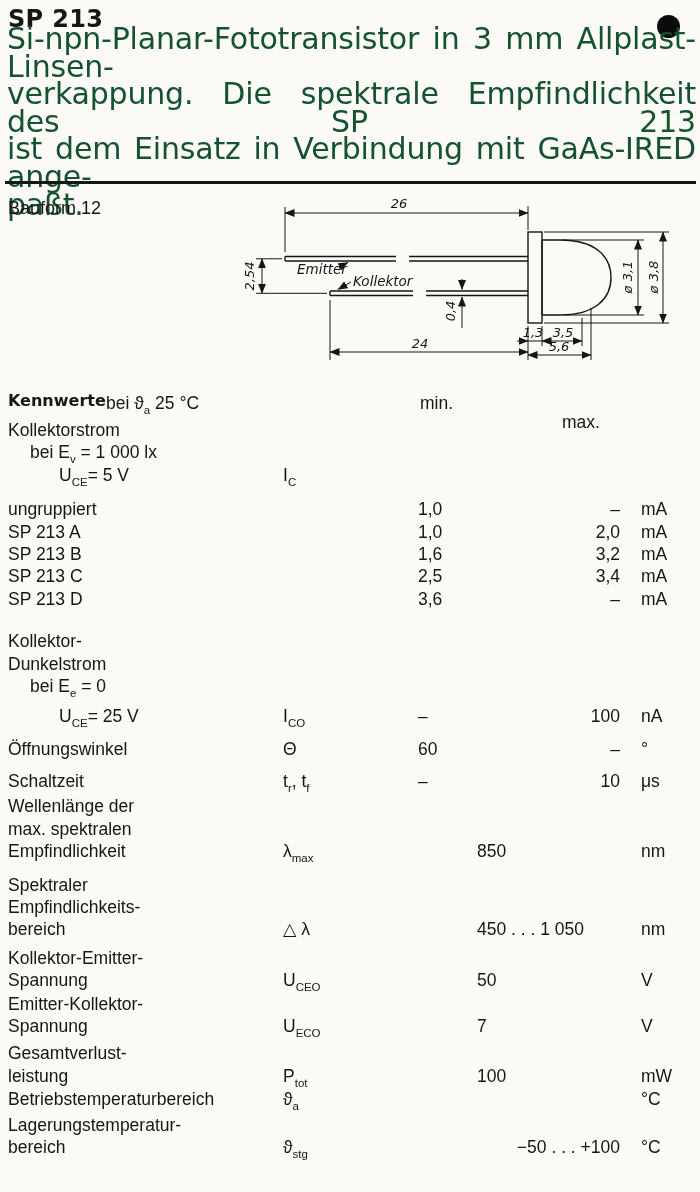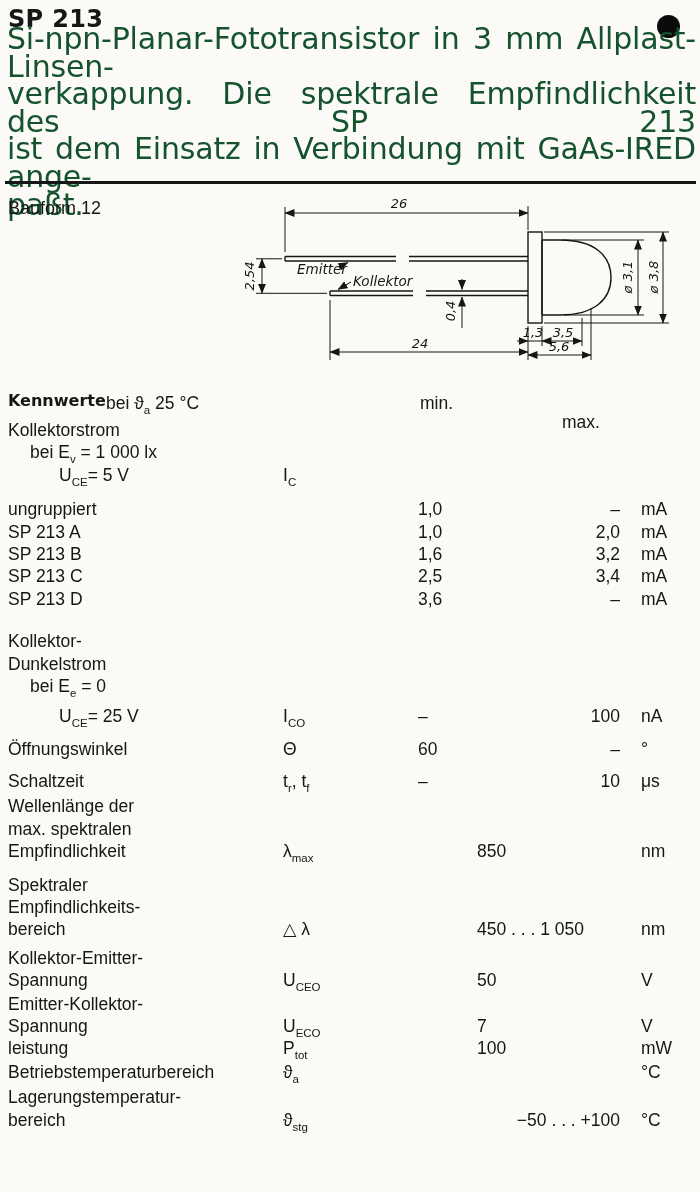--- a/index.html
+++ b/index.html
@@ -222,20 +222,23 @@
     </div>
     <div class="trow" style="margin-top: 1px;">
       <span class="cell c-name">Emitter-Kollektor-</span>
     </div>
     <div class="trow">
       <span class="cell c-name">Spannung</span>
       <span class="cell c-sym">U<sub>ECO</sub></span>
       <span class="cell c-val">7</span>
       <span class="cell c-unit">V</span>
     </div>
+    <div class="trow" style="margin-top: 5px;">
+      <span class="cell c-name">Gesamtverlust-</span>
+    </div>
     <div class="trow">
       <span class="cell c-name">leistung</span>
       <span class="cell c-sym">P<sub>tot</sub></span>
       <span class="cell c-val">100</span>
       <span class="cell c-unit">mW</span>
     </div>
     <div class="trow" style="margin-top: 1px;">
       <span class="cell c-name">Betriebstemperaturbereich</span>
       <span class="cell c-sym">ϑ<sub>a</sub></span>
       <span class="cell c-unit">°C</span>

